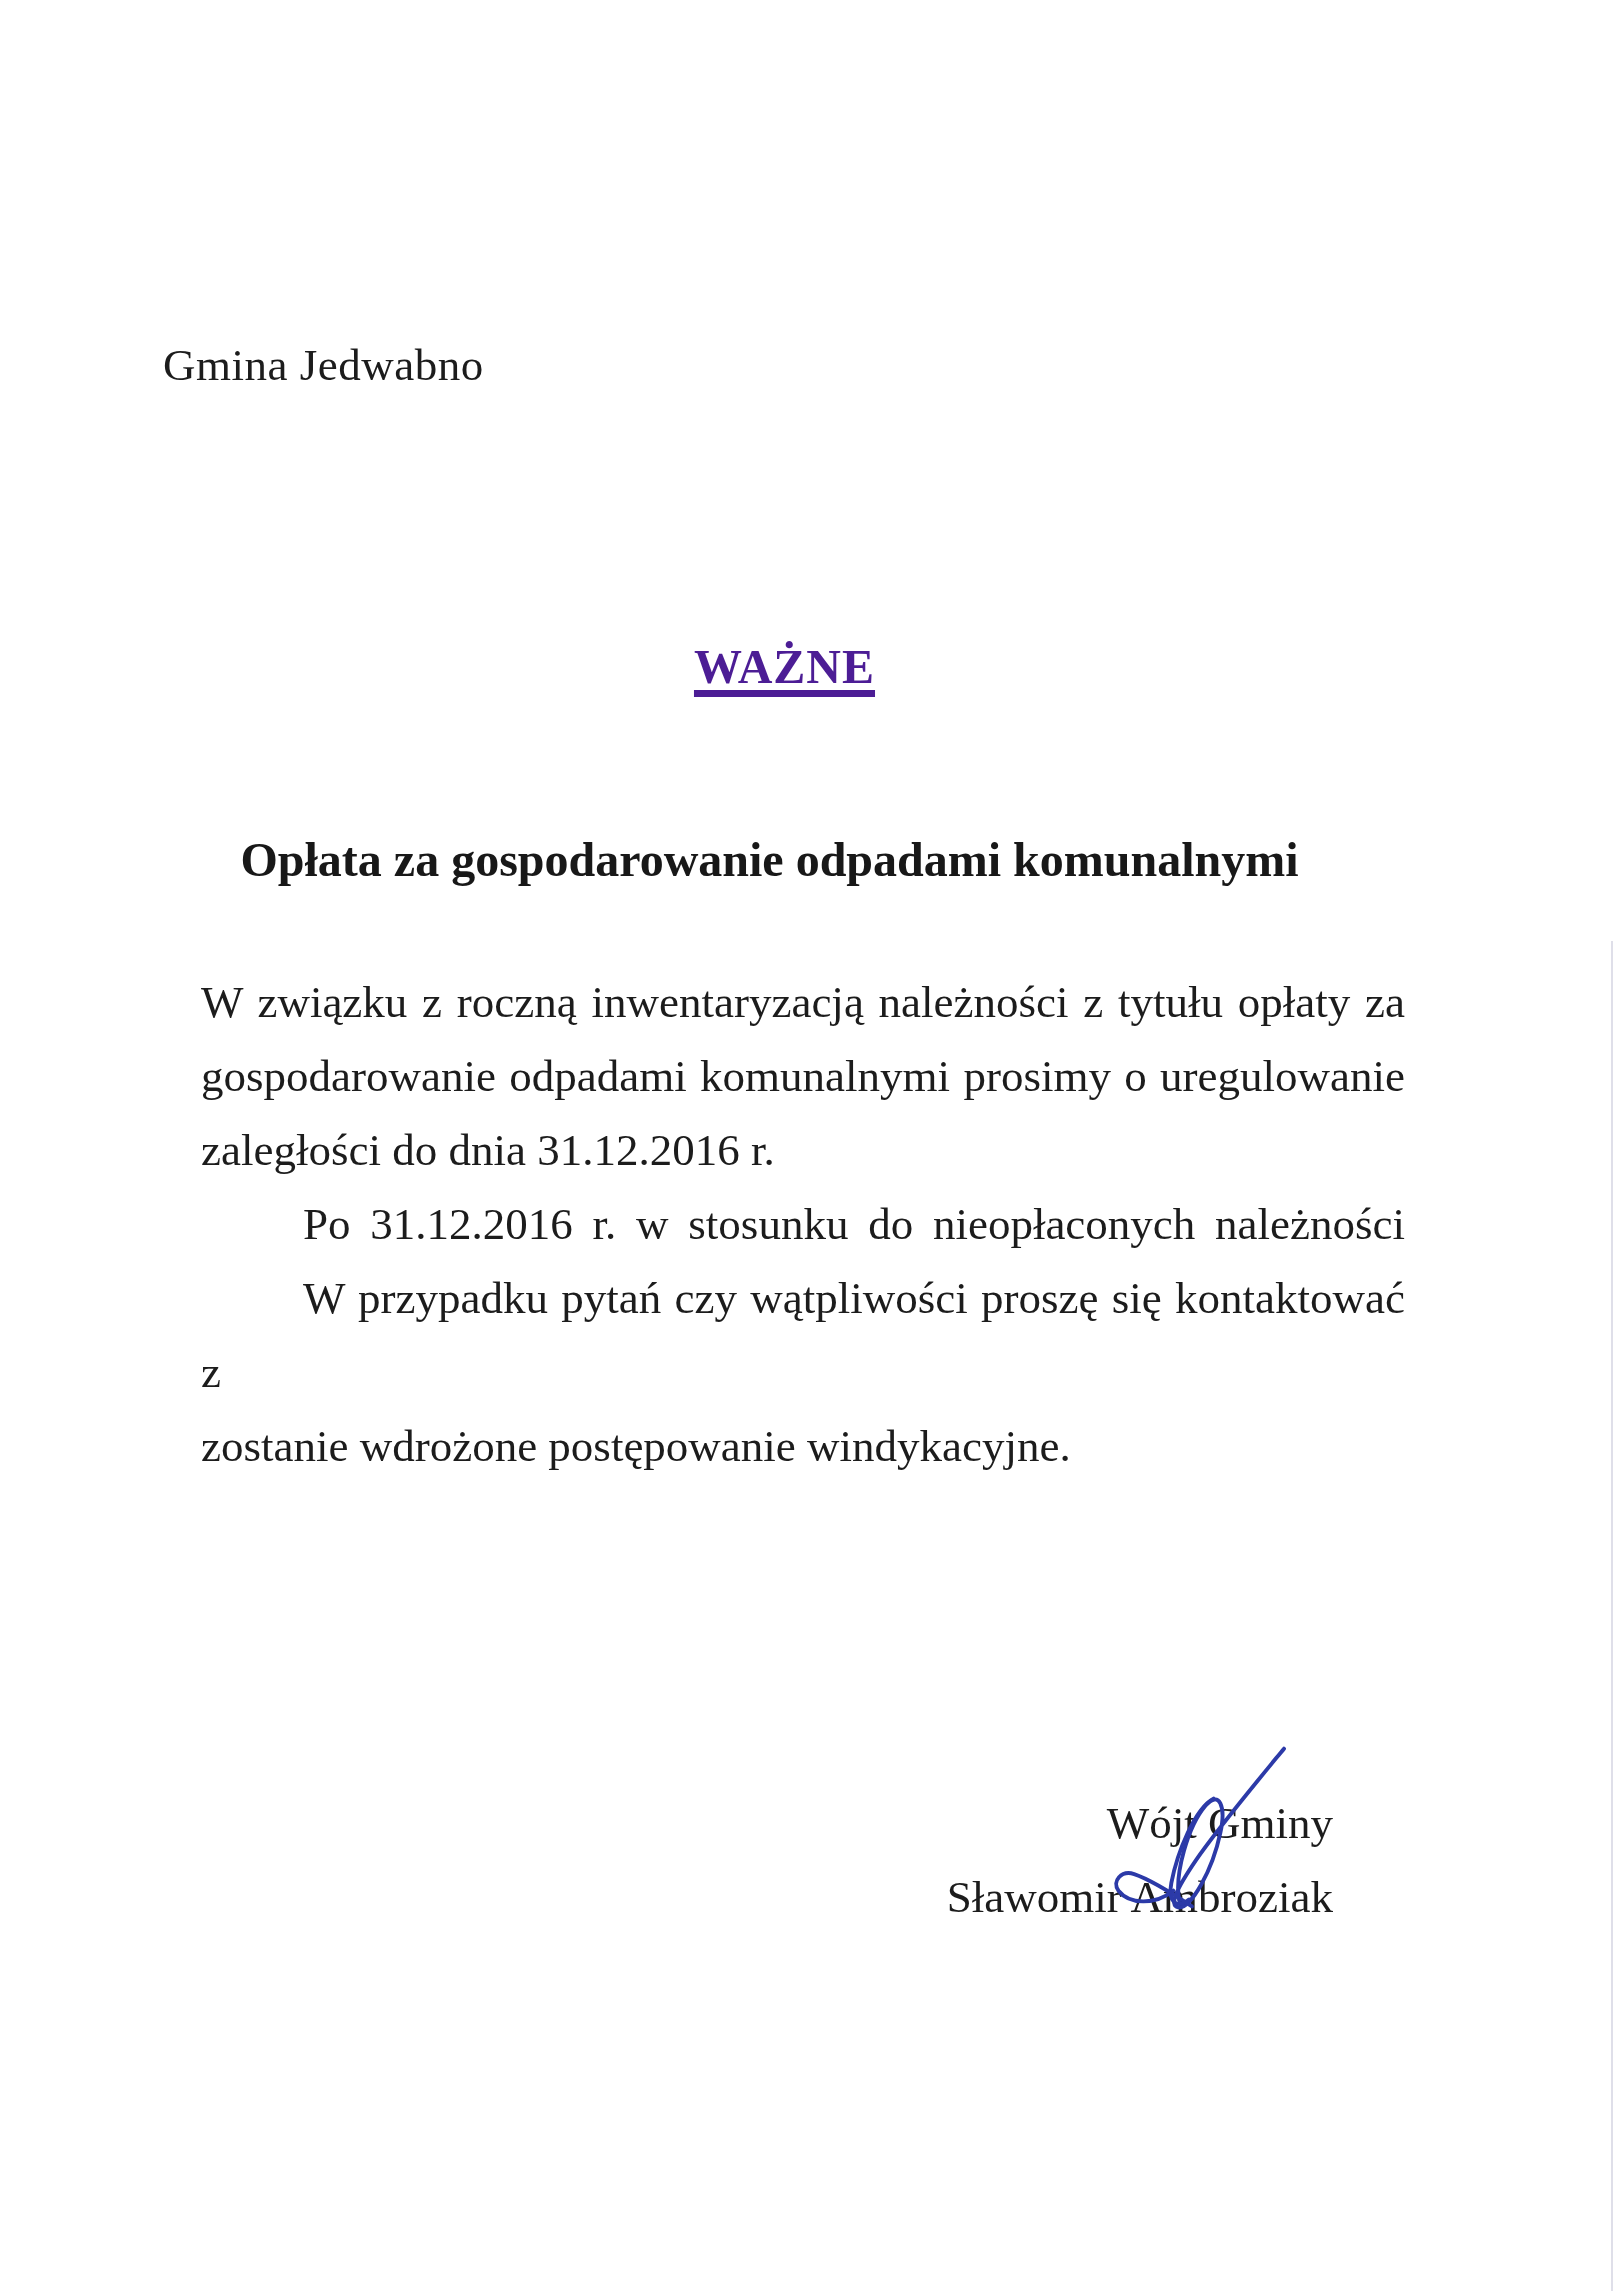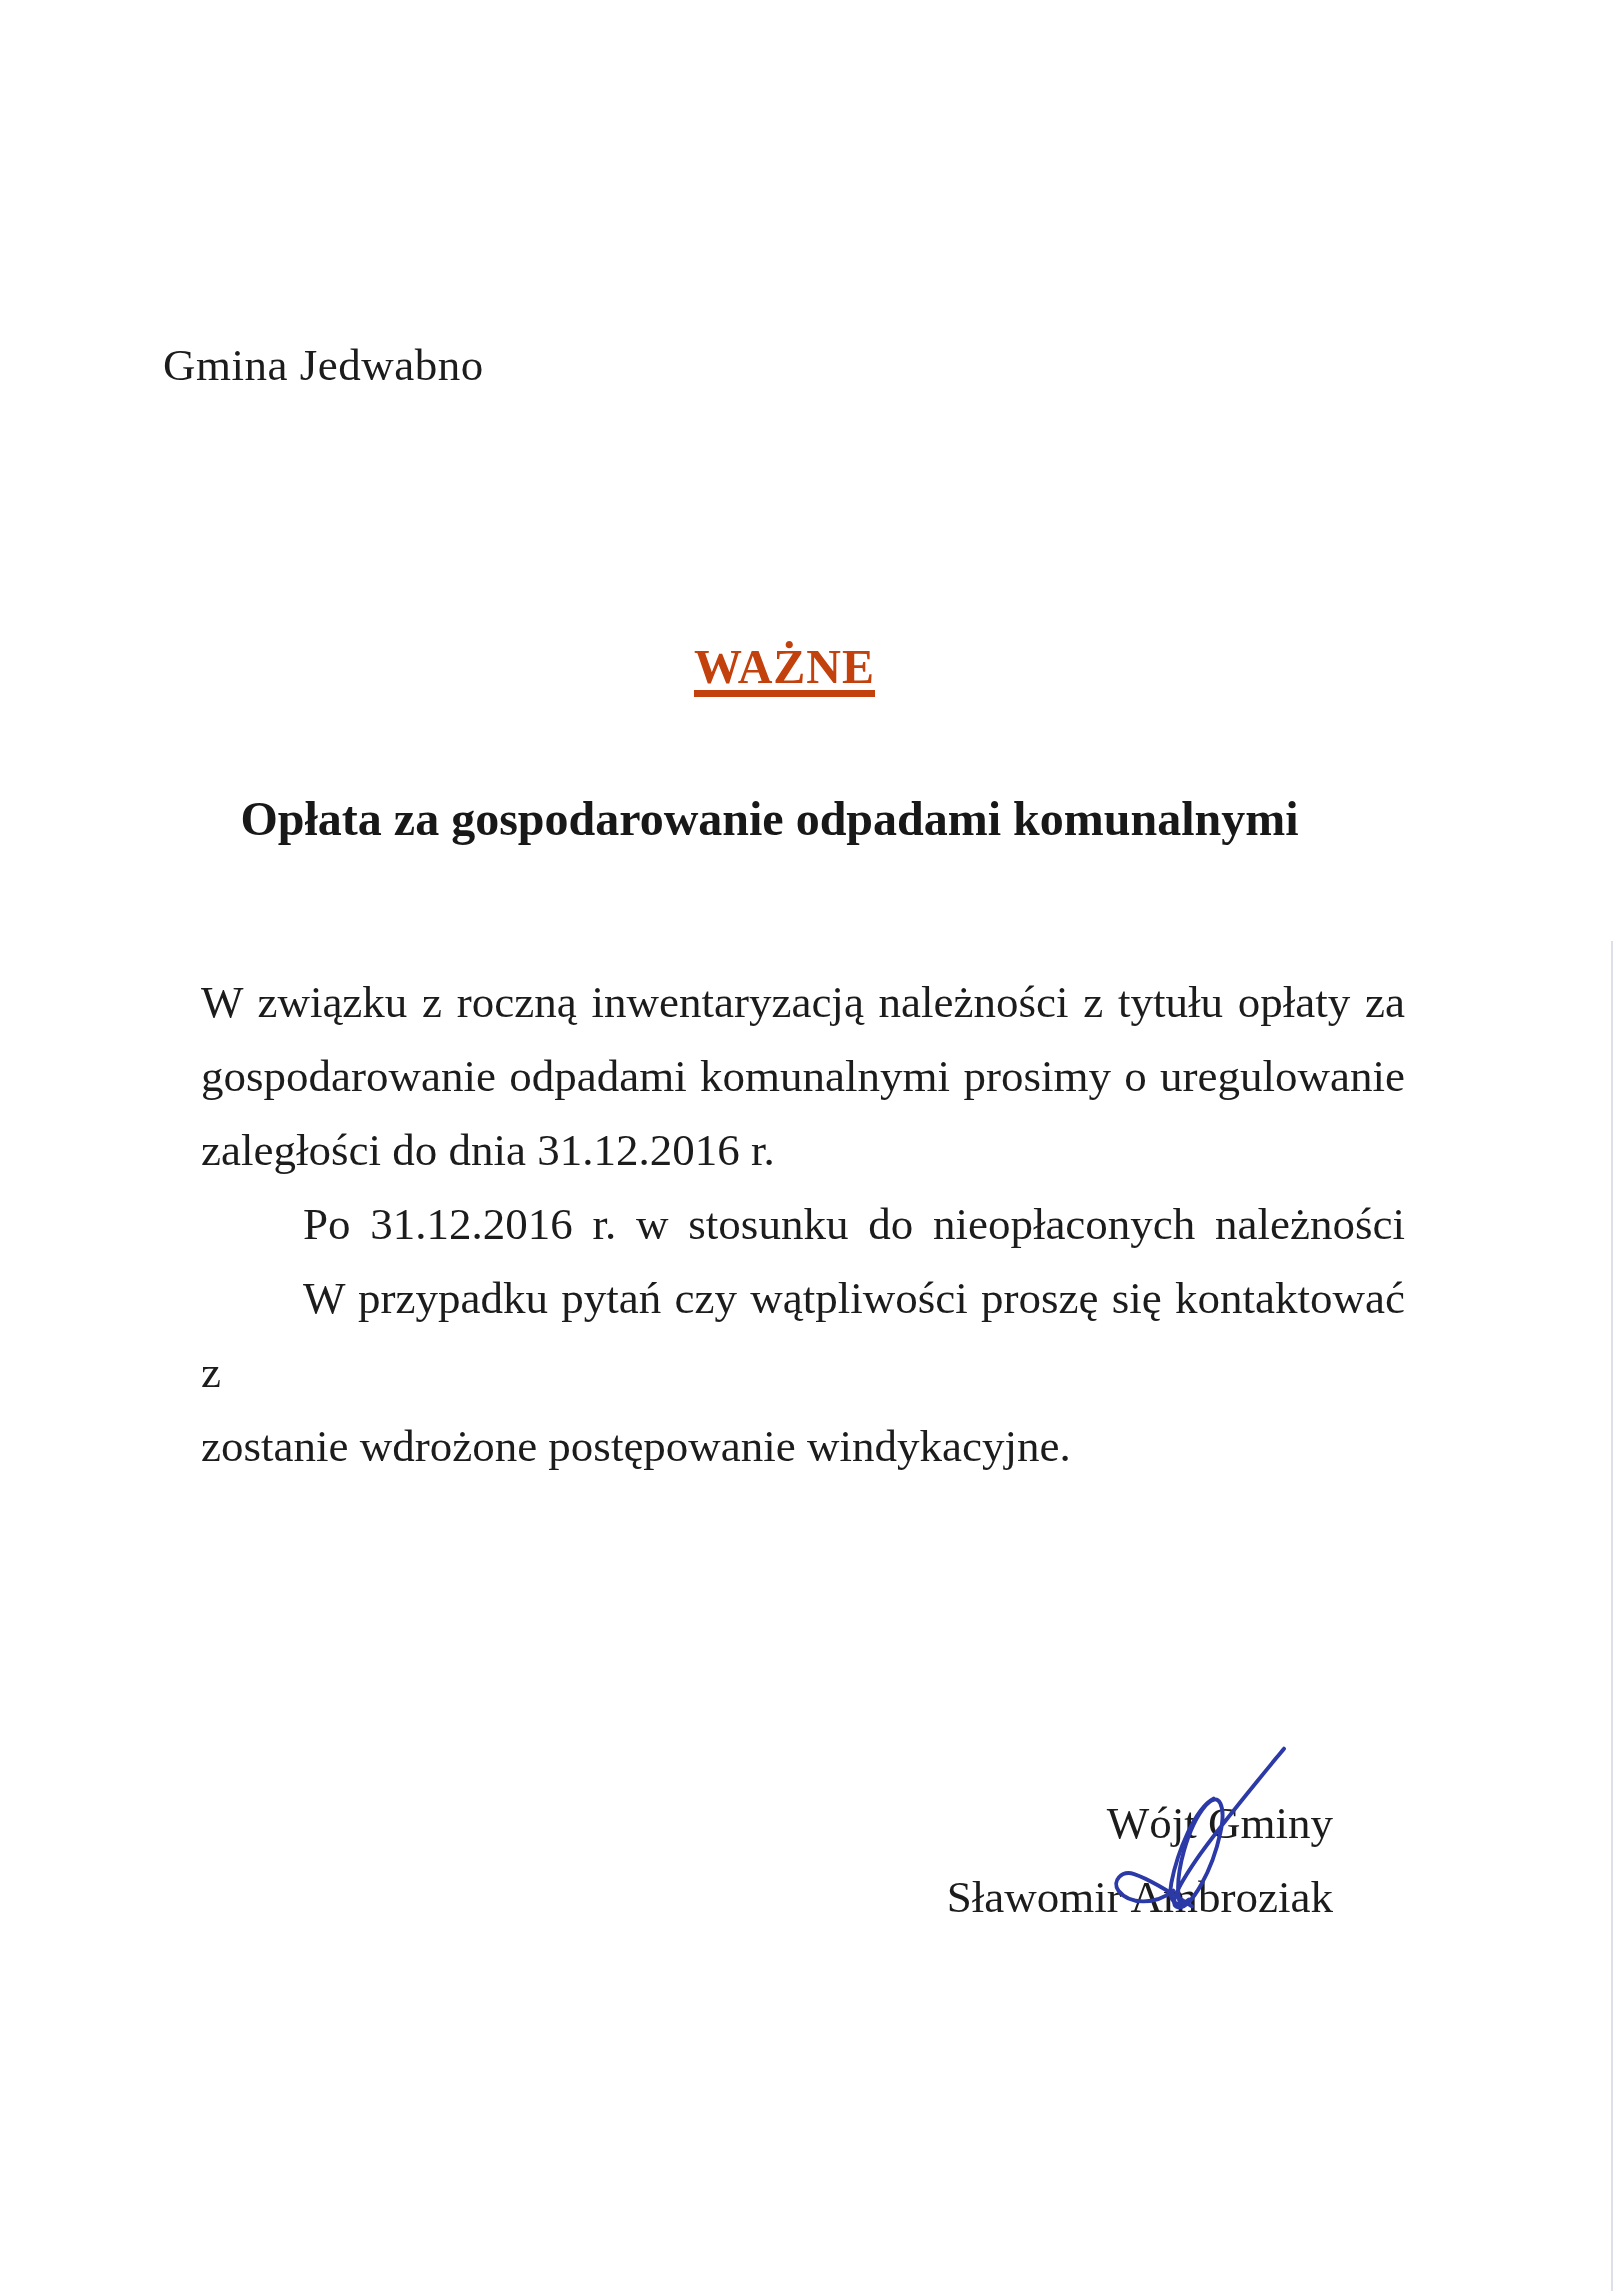--- a/index.html
+++ b/index.html
@@ -24,26 +24,26 @@
     position: absolute;
     left: 165px; top: 639px; width: 1239px;
     text-align: center;
   }
   .heading-text {
     font-size: 48px; font-weight: bold;
     letter-spacing: 1px;
     text-decoration: underline;
     text-decoration-thickness: 6.9px;
     text-underline-offset: 6.9px;
-    color: #c2410c;
+    color: #4c1d95;
   }
 
   .subject {
     position: absolute;
-    left: 152px; top: 791px; width: 1235px;
+    left: 152px; top: 832px; width: 1235px;
     text-align: center;
     font-size: 48px; font-weight: bold;
     color: #181818;
   }
 
   .letter-body {
     position: absolute;
     left: 165px; top: 965px; width: 1240px;
     font-size: 45px;
     line-height: 74px;

